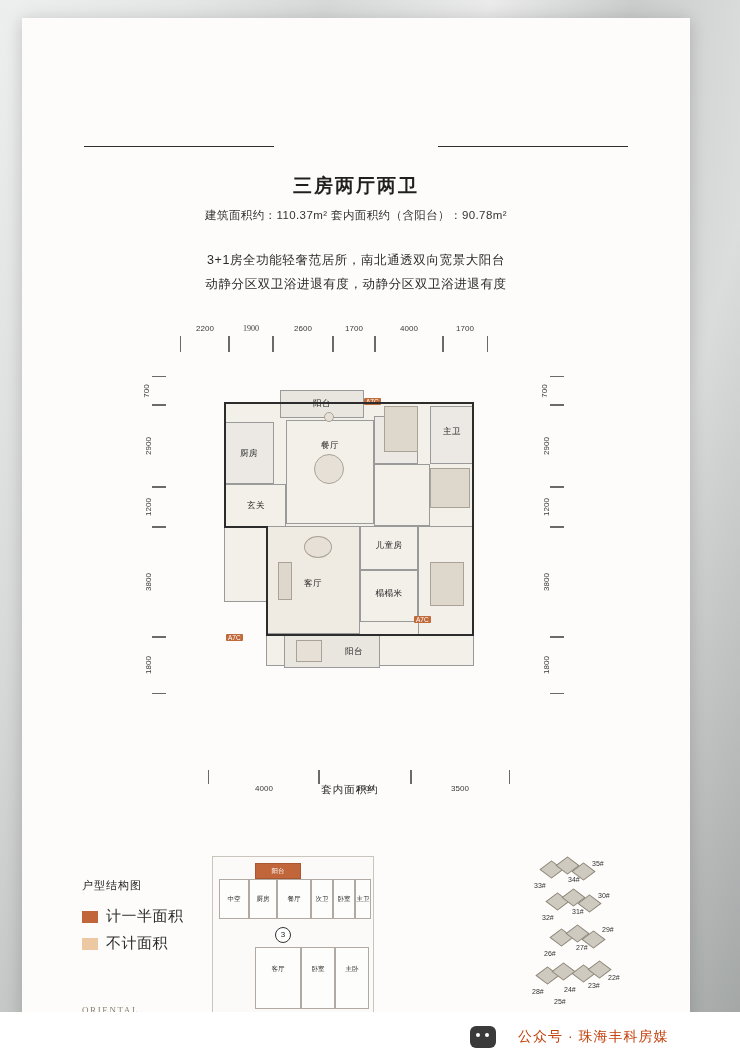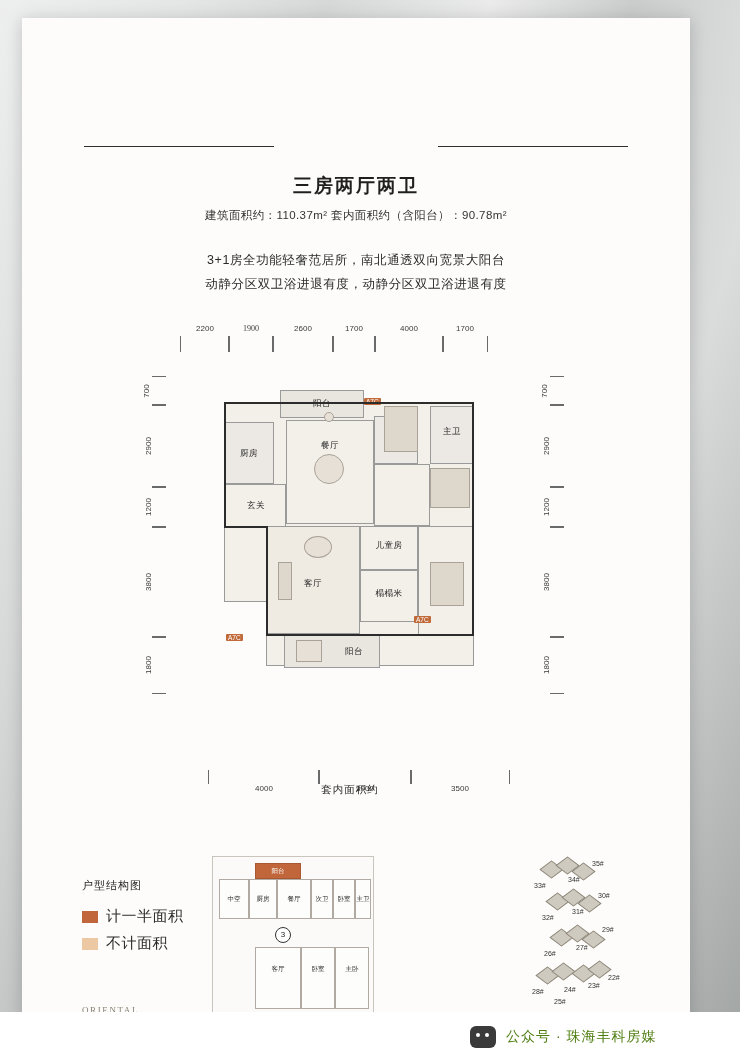--- a/index.html
+++ b/index.html
@@ -135,21 +135,21 @@
     display:flex;align-items:center;padding-left:470px;box-sizing:border-box;
   }
   .footer .wx{
     width:26px;height:22px;border-radius:6px;background:#3a3a3a;margin-right:10px;position:relative;flex:0 0 auto;
   }
   .footer .wx:before,.footer .wx:after{
     content:"";position:absolute;background:#fff;border-radius:50%;
   }
   .footer .wx:before{width:4px;height:4px;left:6px;top:7px;}
   .footer .wx:after{width:4px;height:4px;left:15px;top:7px;}
-  .footer .ft{font-size:14px;color:#4d7c0f;letter-spacing:1px;}
+  .footer .ft{font-size:14px;color:#c2410c;letter-spacing:1px;margin-left:12px;}
 </style>
 </head>
 <body>
 
 <div class="bg"></div>
 
 <div class="page">
 
   <div class="title-wrap">
     <div class="rule left"></div>

